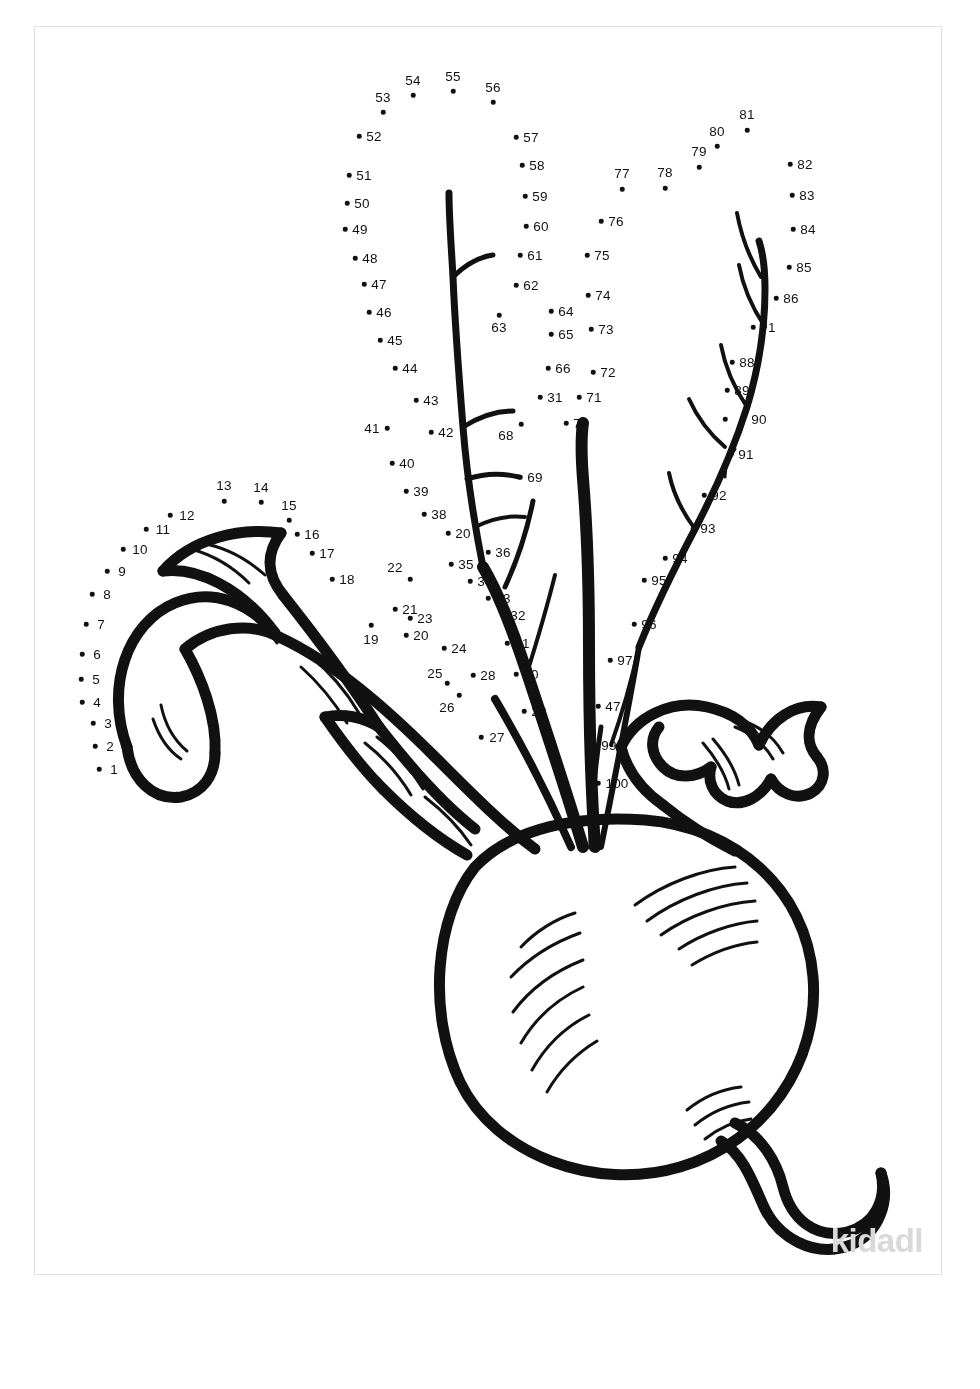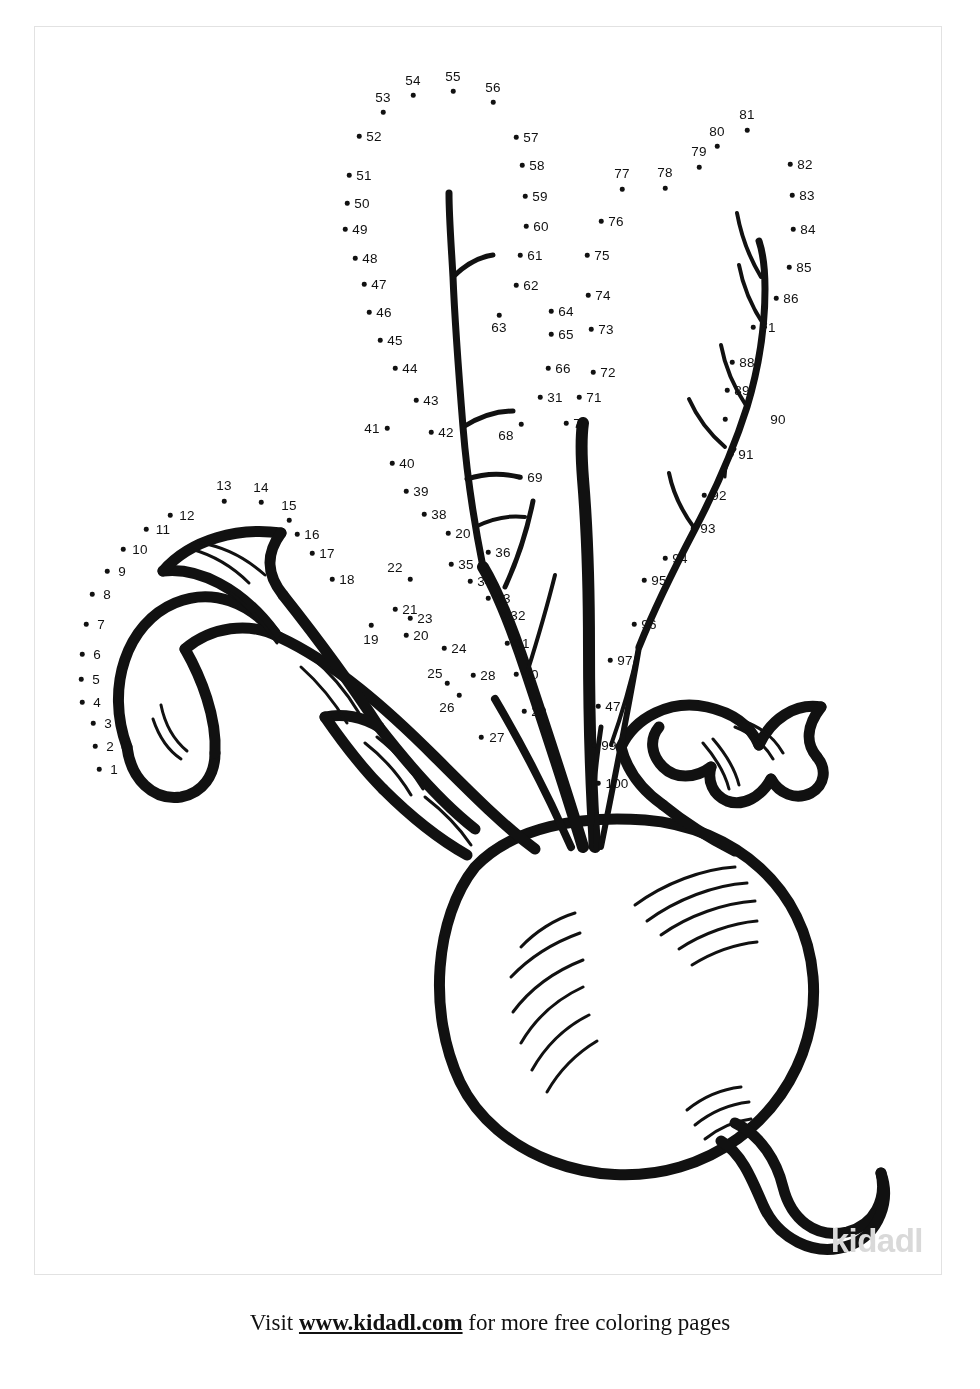--- a/index.html
+++ b/index.html
@@ -350,21 +350,21 @@
         <div class="dot-label" style="left: 769px; top: 240px;">85</div>
         <div class="dot" style="left: 741px; top: 271px;"></div>
         <div class="dot-label" style="left: 756px; top: 271px;">86</div>
         <div class="dot" style="left: 718px; top: 300px;"></div>
         <div class="dot-label" style="left: 733px; top: 300px;">71</div>
         <div class="dot" style="left: 697px; top: 335px;"></div>
         <div class="dot-label" style="left: 712px; top: 335px;">88</div>
         <div class="dot" style="left: 692px; top: 363px;"></div>
         <div class="dot-label" style="left: 707px; top: 363px;">89</div>
         <div class="dot" style="left: 690px; top: 392px;"></div>
-        <div class="dot-label" style="left: 743px; top: 392px;">90</div>
+        <div class="dot-label" style="left: 724px; top: 392px;">90</div>
         <div class="dot" style="left: 696px; top: 427px;"></div>
         <div class="dot-label" style="left: 711px; top: 427px;">91</div>
         <div class="dot" style="left: 669px; top: 468px;"></div>
         <div class="dot-label" style="left: 684px; top: 468px;">92</div>
         <div class="dot" style="left: 658px; top: 501px;"></div>
         <div class="dot-label" style="left: 673px; top: 501px;">93</div>
         <div class="dot" style="left: 630px; top: 531px;"></div>
         <div class="dot-label" style="left: 645px; top: 531px;">94</div>
         <div class="dot" style="left: 609px; top: 553px;"></div>
         <div class="dot-label" style="left: 624px; top: 553px;">95</div>
@@ -376,16 +376,13 @@
         <div class="dot-label" style="left: 578px; top: 679px;">47</div>
         <div class="dot" style="left: 559px; top: 718px;"></div>
         <div class="dot-label" style="left: 574px; top: 718px;">99</div>
         <div class="dot" style="left: 563px; top: 756px;"></div>
         <div class="dot-label" style="left: 582px; top: 756px;">100</div>
       </div>
 
     <div id="brand">kidadl</div>
   </div>
 
-  <div id="footer">
-    <span>Visit </span><span class="url">www.kidadl.com</span><span> for more free coloring pages</span>
-  </div>
 </div>
 
 </body></html>

